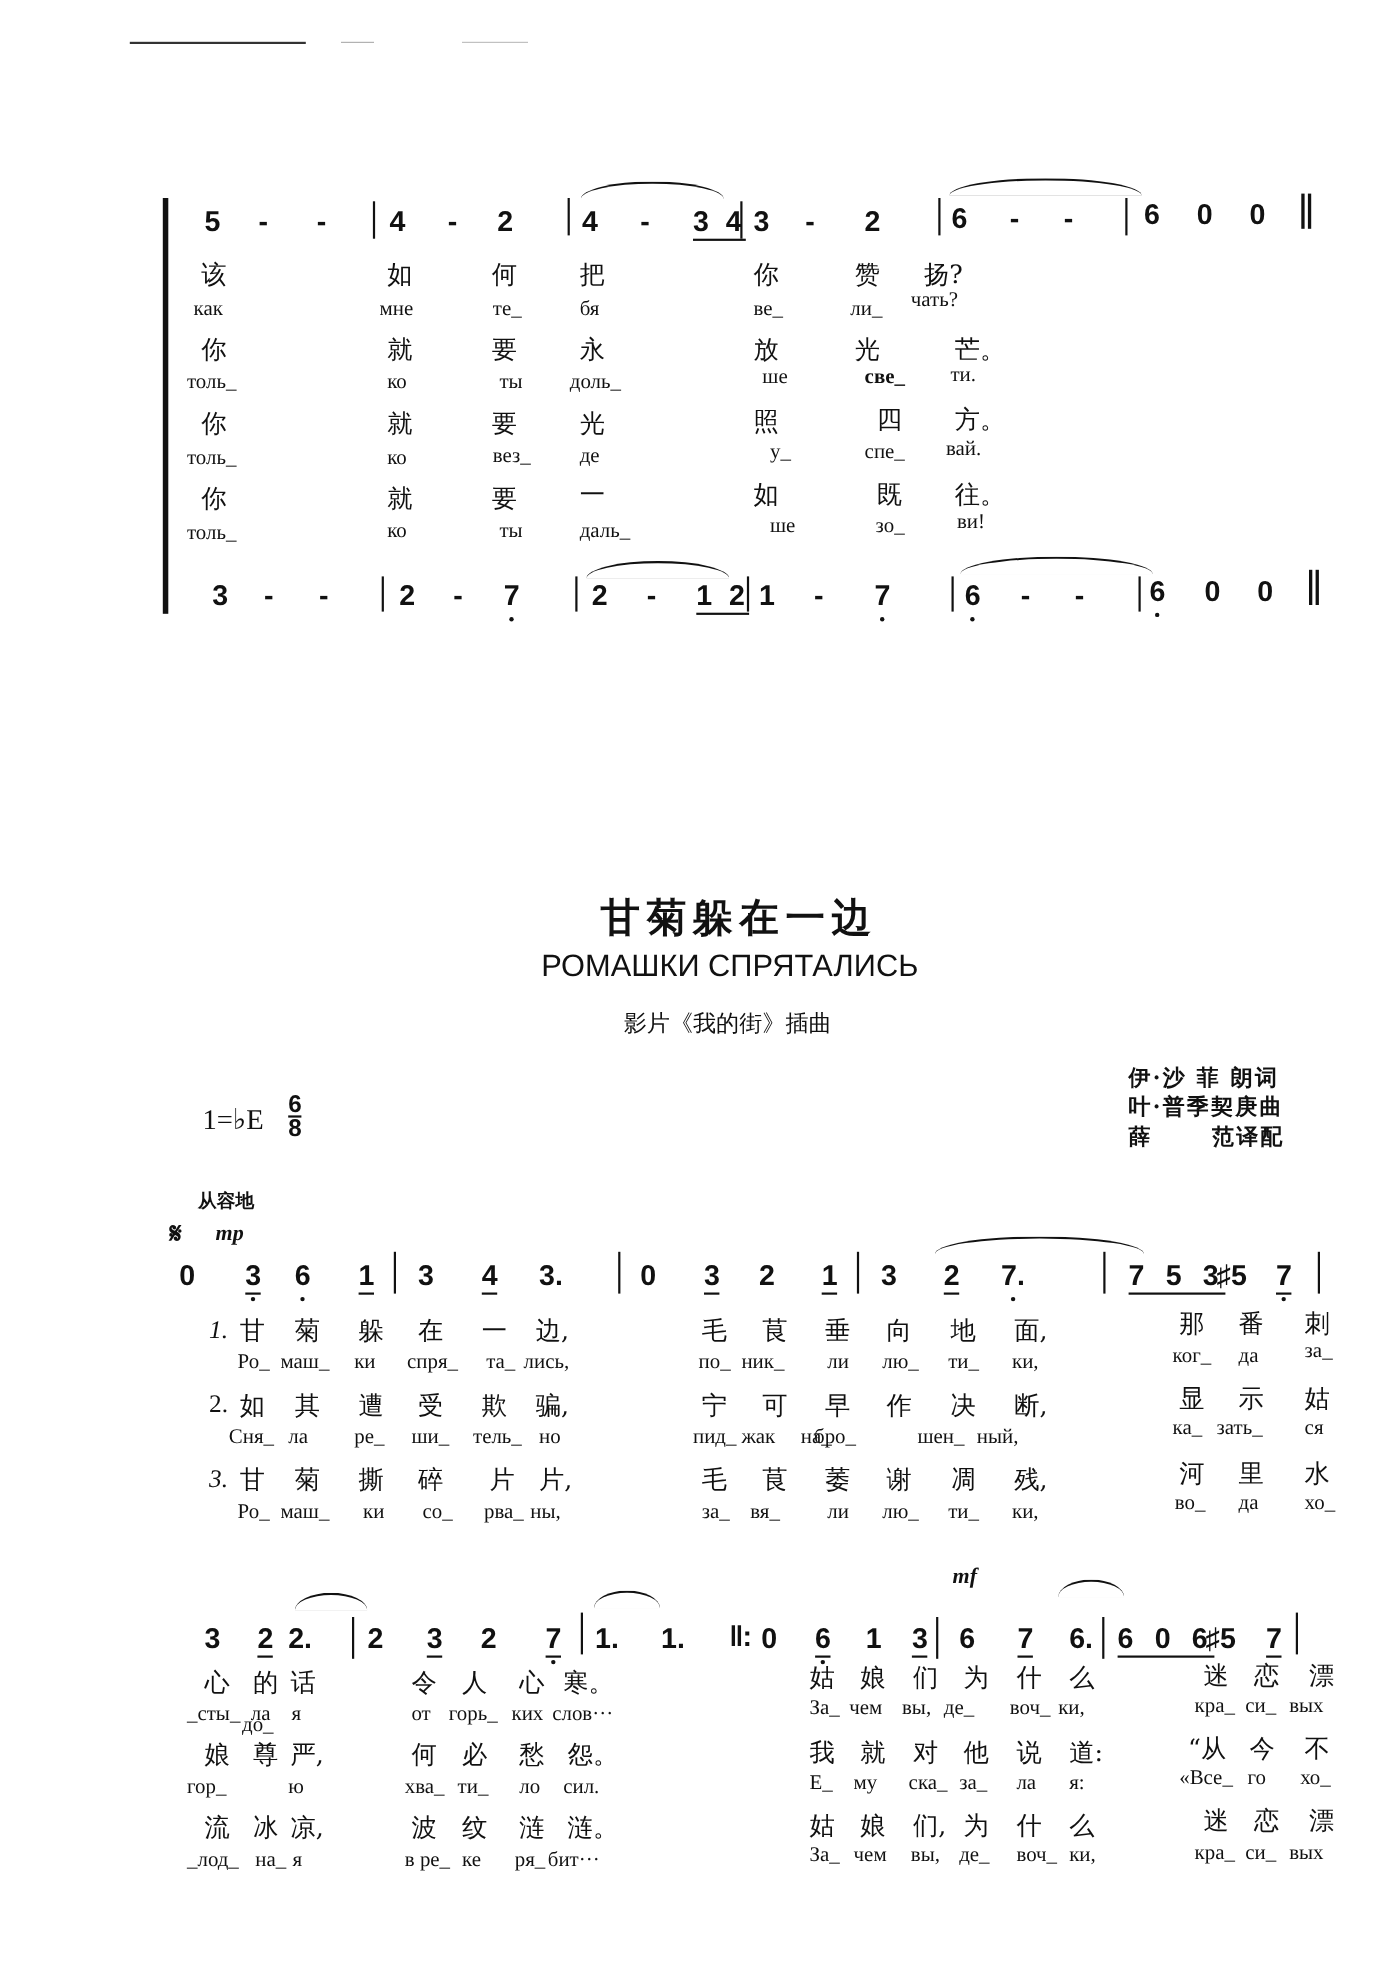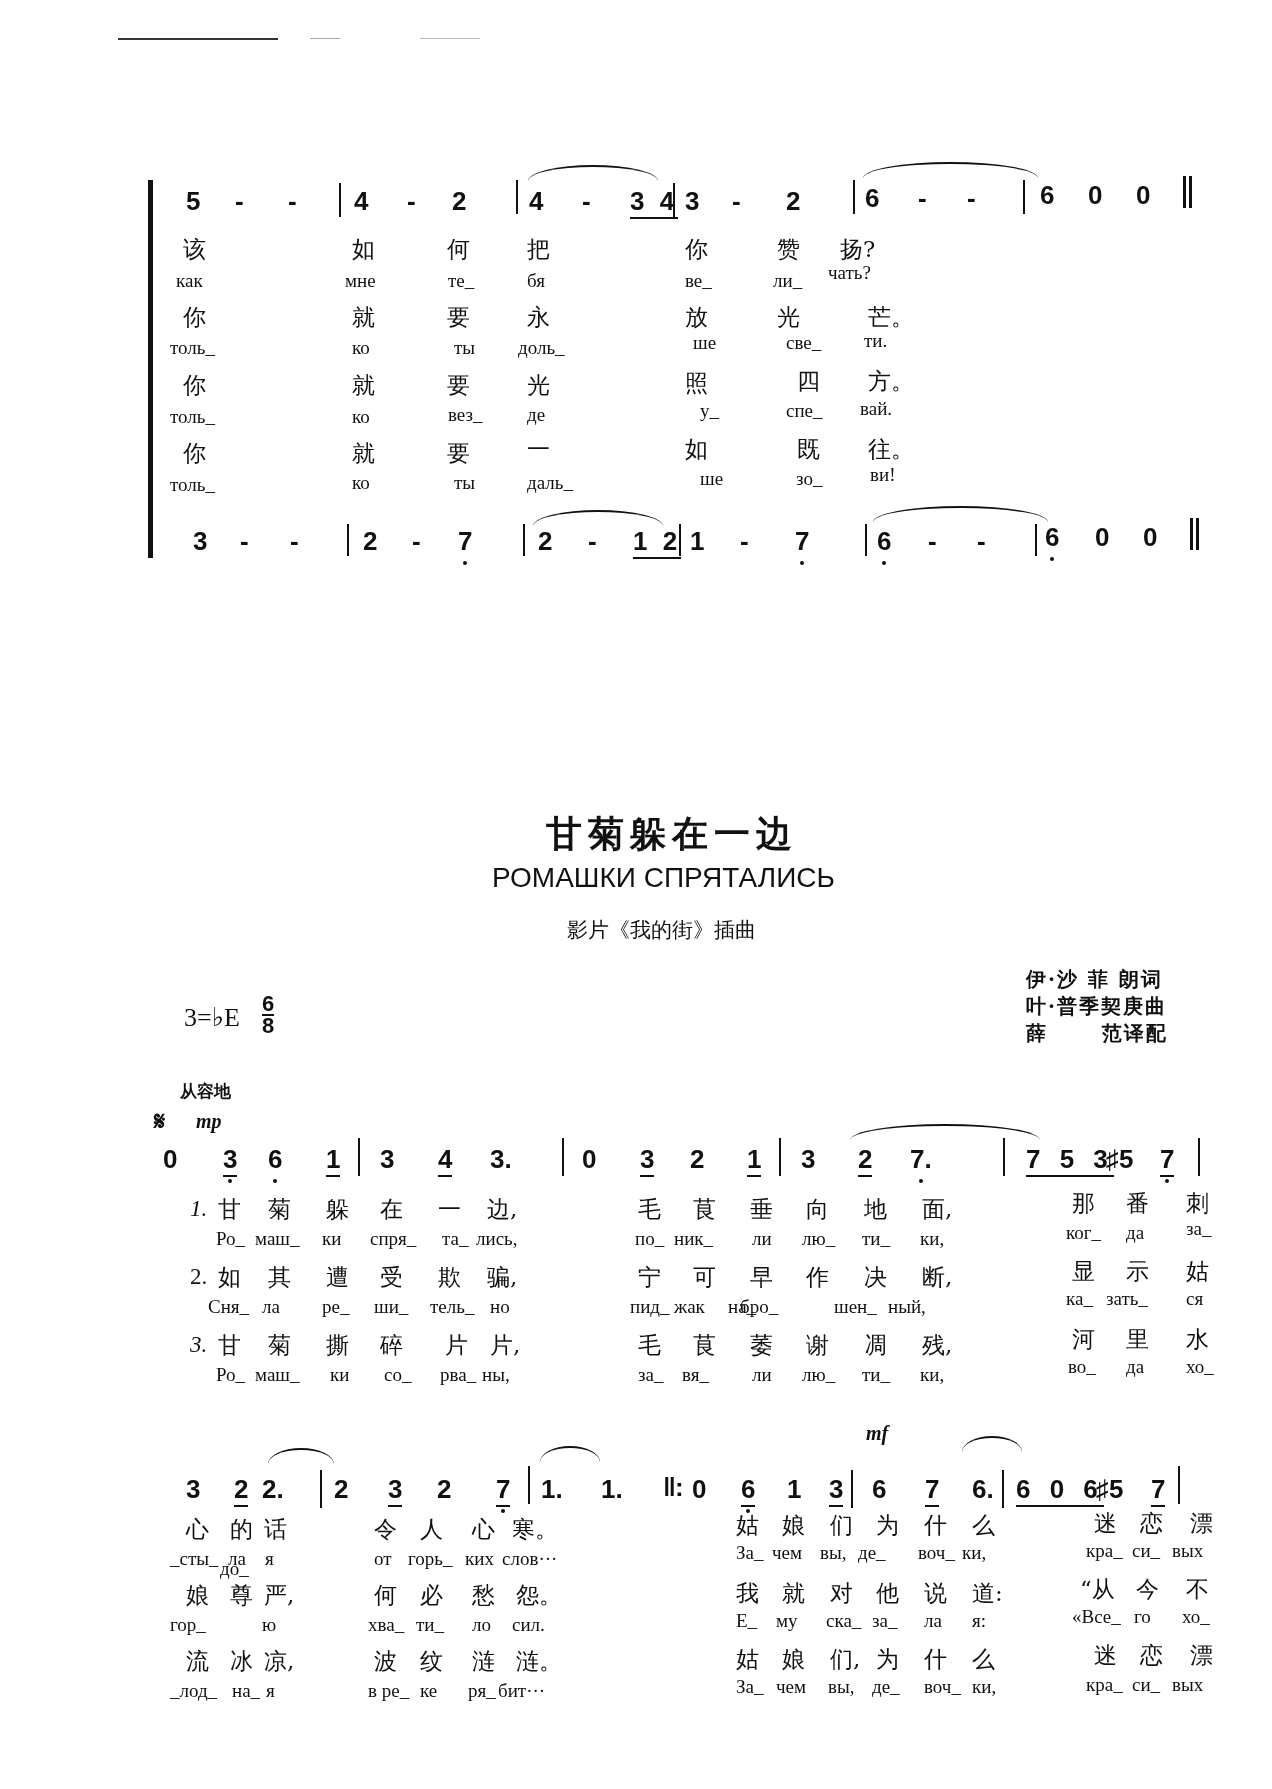--- a/index.html
+++ b/index.html
@@ -80,21 +80,21 @@
   <span class="zh" style="left:447px;top:302px;">要</span>
   <span class="zh" style="left:527px;top:302px;">永</span>
   <span class="zh" style="left:685px;top:302px;">放</span>
   <span class="zh" style="left:777px;top:302px;">光</span>
   <span class="zh" style="left:868px;top:302px;">芒。</span>
   <span class="ru" style="left:170px;top:337px;">толь_</span>
   <span class="ru" style="left:352px;top:337px;">ко</span>
   <span class="ru" style="left:454px;top:337px;">ты</span>
   <span class="ru" style="left:518px;top:337px;">доль_</span>
   <span class="ru" style="left:693px;top:332px;">ше</span>
-  <span class="ru" style="left:786px;top:332px;">све_</span>
+  <span class="ru" style="left:786px;top:332px;font-weight:bold;">све_</span>
   <span class="ru" style="left:864px;top:330px;">ти.</span>
 
   <span class="zh" style="left:183px;top:370px;">你</span>
   <span class="zh" style="left:352px;top:370px;">就</span>
   <span class="zh" style="left:447px;top:370px;">要</span>
   <span class="zh" style="left:527px;top:370px;">光</span>
   <span class="zh" style="left:685px;top:368px;">照</span>
   <span class="zh" style="left:797px;top:366px;">四</span>
   <span class="zh" style="left:868px;top:366px;">方。</span>
   <span class="ru" style="left:170px;top:406px;">толь_</span>
@@ -154,21 +154,21 @@
 <div class="abs title-zh" style="left:546px;top:810px;">甘菊躲在一边</div>
 <div class="abs title-ru" style="left:492px;top:862px;">РОМАШКИ СПРЯТАЛИСЬ</div>
 <div class="abs sub" style="left:567px;top:916px;">影片《我的街》插曲</div>
 
 <div class="abs credit" style="left:1026px;top:966px;line-height:27px;">
   <div>伊·沙 菲 朗词</div>
   <div>叶·普季契庚曲</div>
   <div style="white-space:pre;">薛      范译配</div>
 </div>
 
-<div class="abs" style="left:184px;top:1002px;font-family:'Liberation Serif',serif;font-size:26px;">3=♭E</div>
+<div class="abs" style="left:184px;top:1002px;font-family:'Liberation Serif',serif;font-size:26px;">1=♭E</div>
 <div class="abs" style="left:262px;top:994px;font-weight:bold;font-size:22px;line-height:20px;text-align:center;">
   <div style="border-bottom:2px solid #111;">6</div>
   <div>8</div>
 </div>
 
 <div class="abs" style="left:180px;top:1080px;font-family:'DejaVu Sans',sans-serif;font-weight:bold;font-size:17px;">从容地</div>
 <div class="abs" style="left:154px;top:1106px;font-size:26px;font-weight:bold;">𝄋</div>
 <div class="abs italic" style="left:196px;top:1110px;font-size:20px;">mp</div>
 
 <div>

